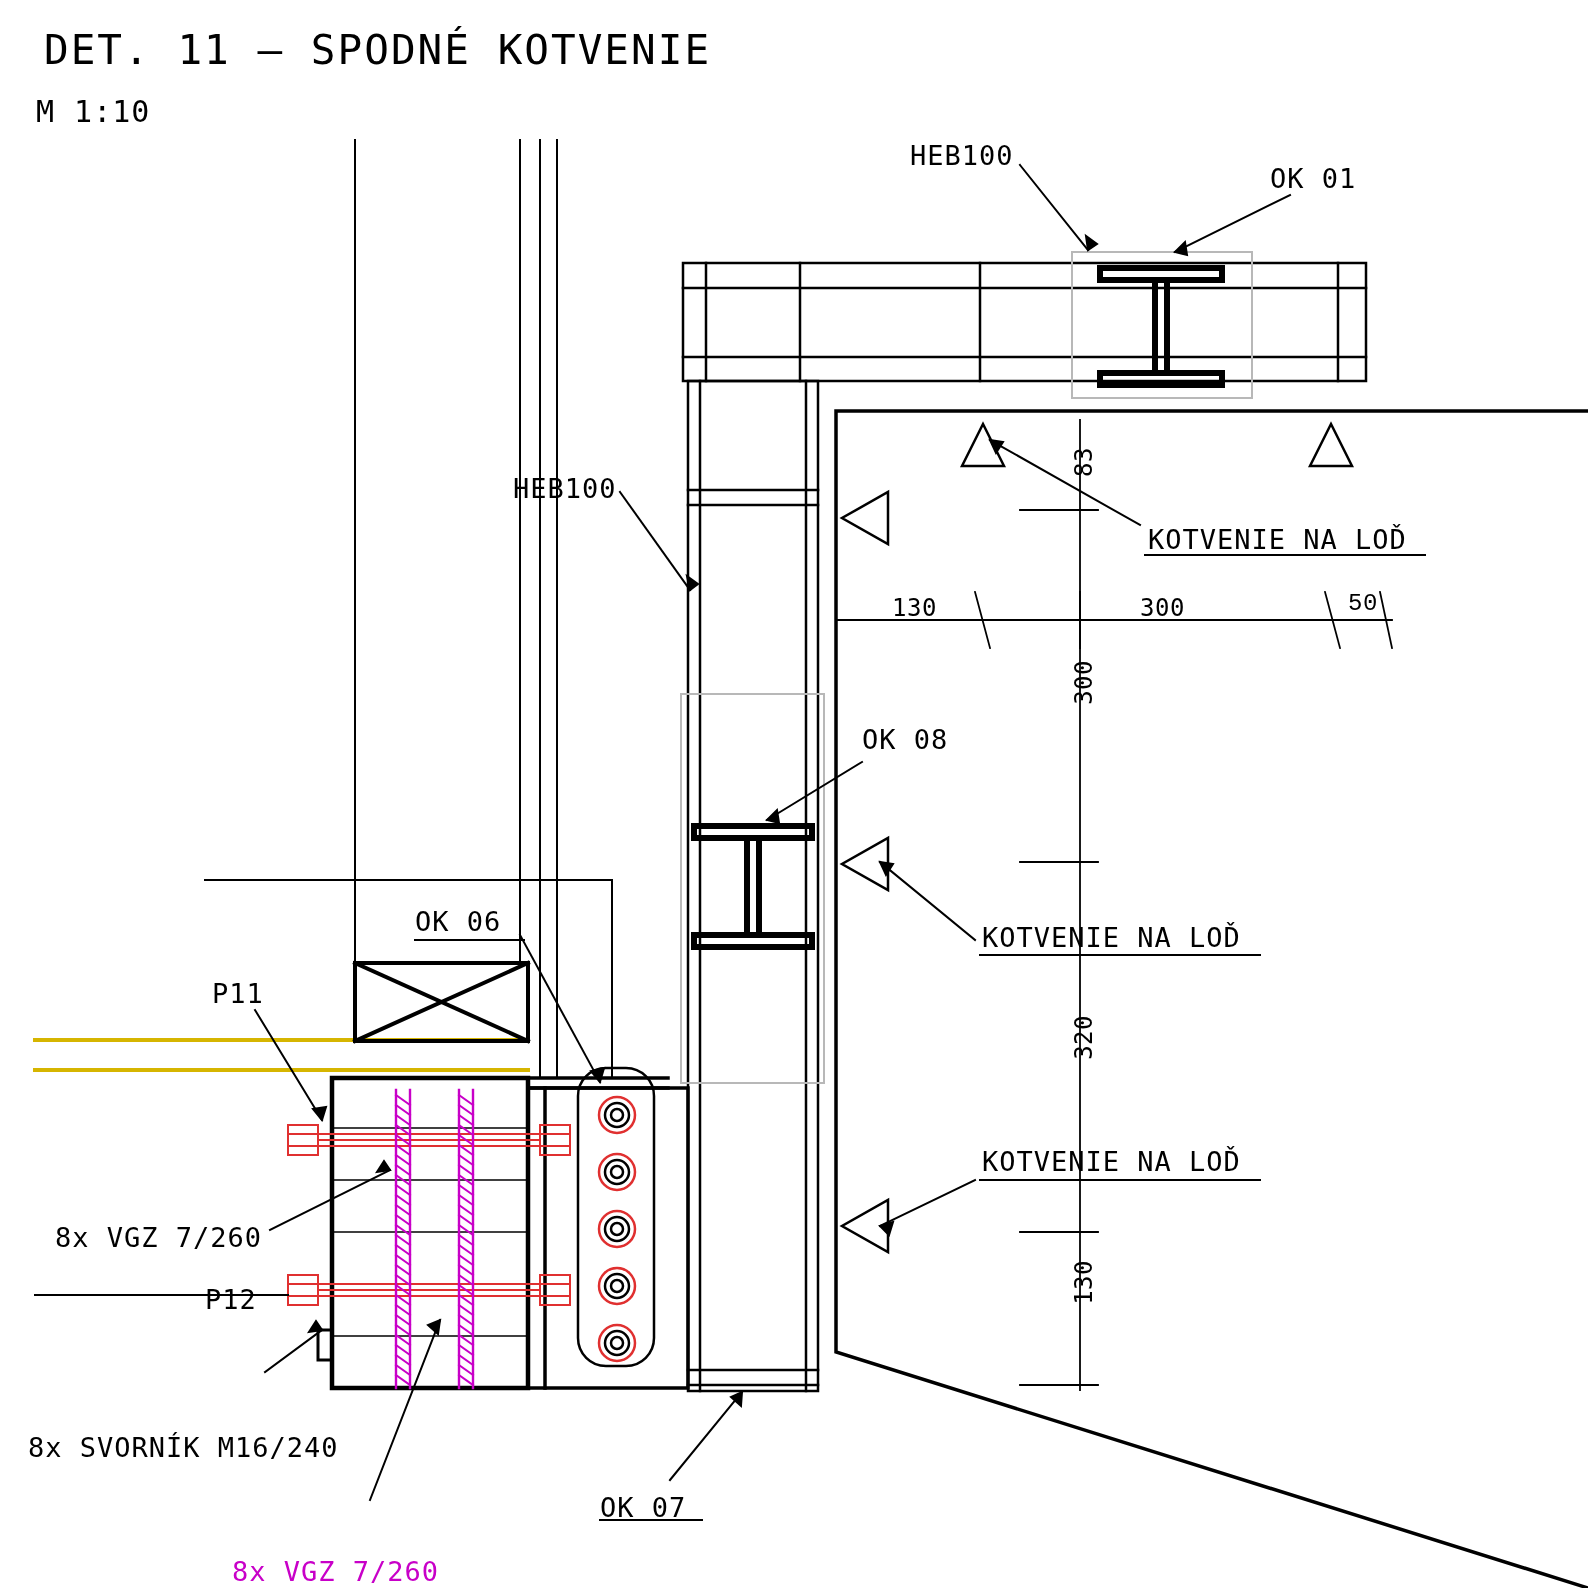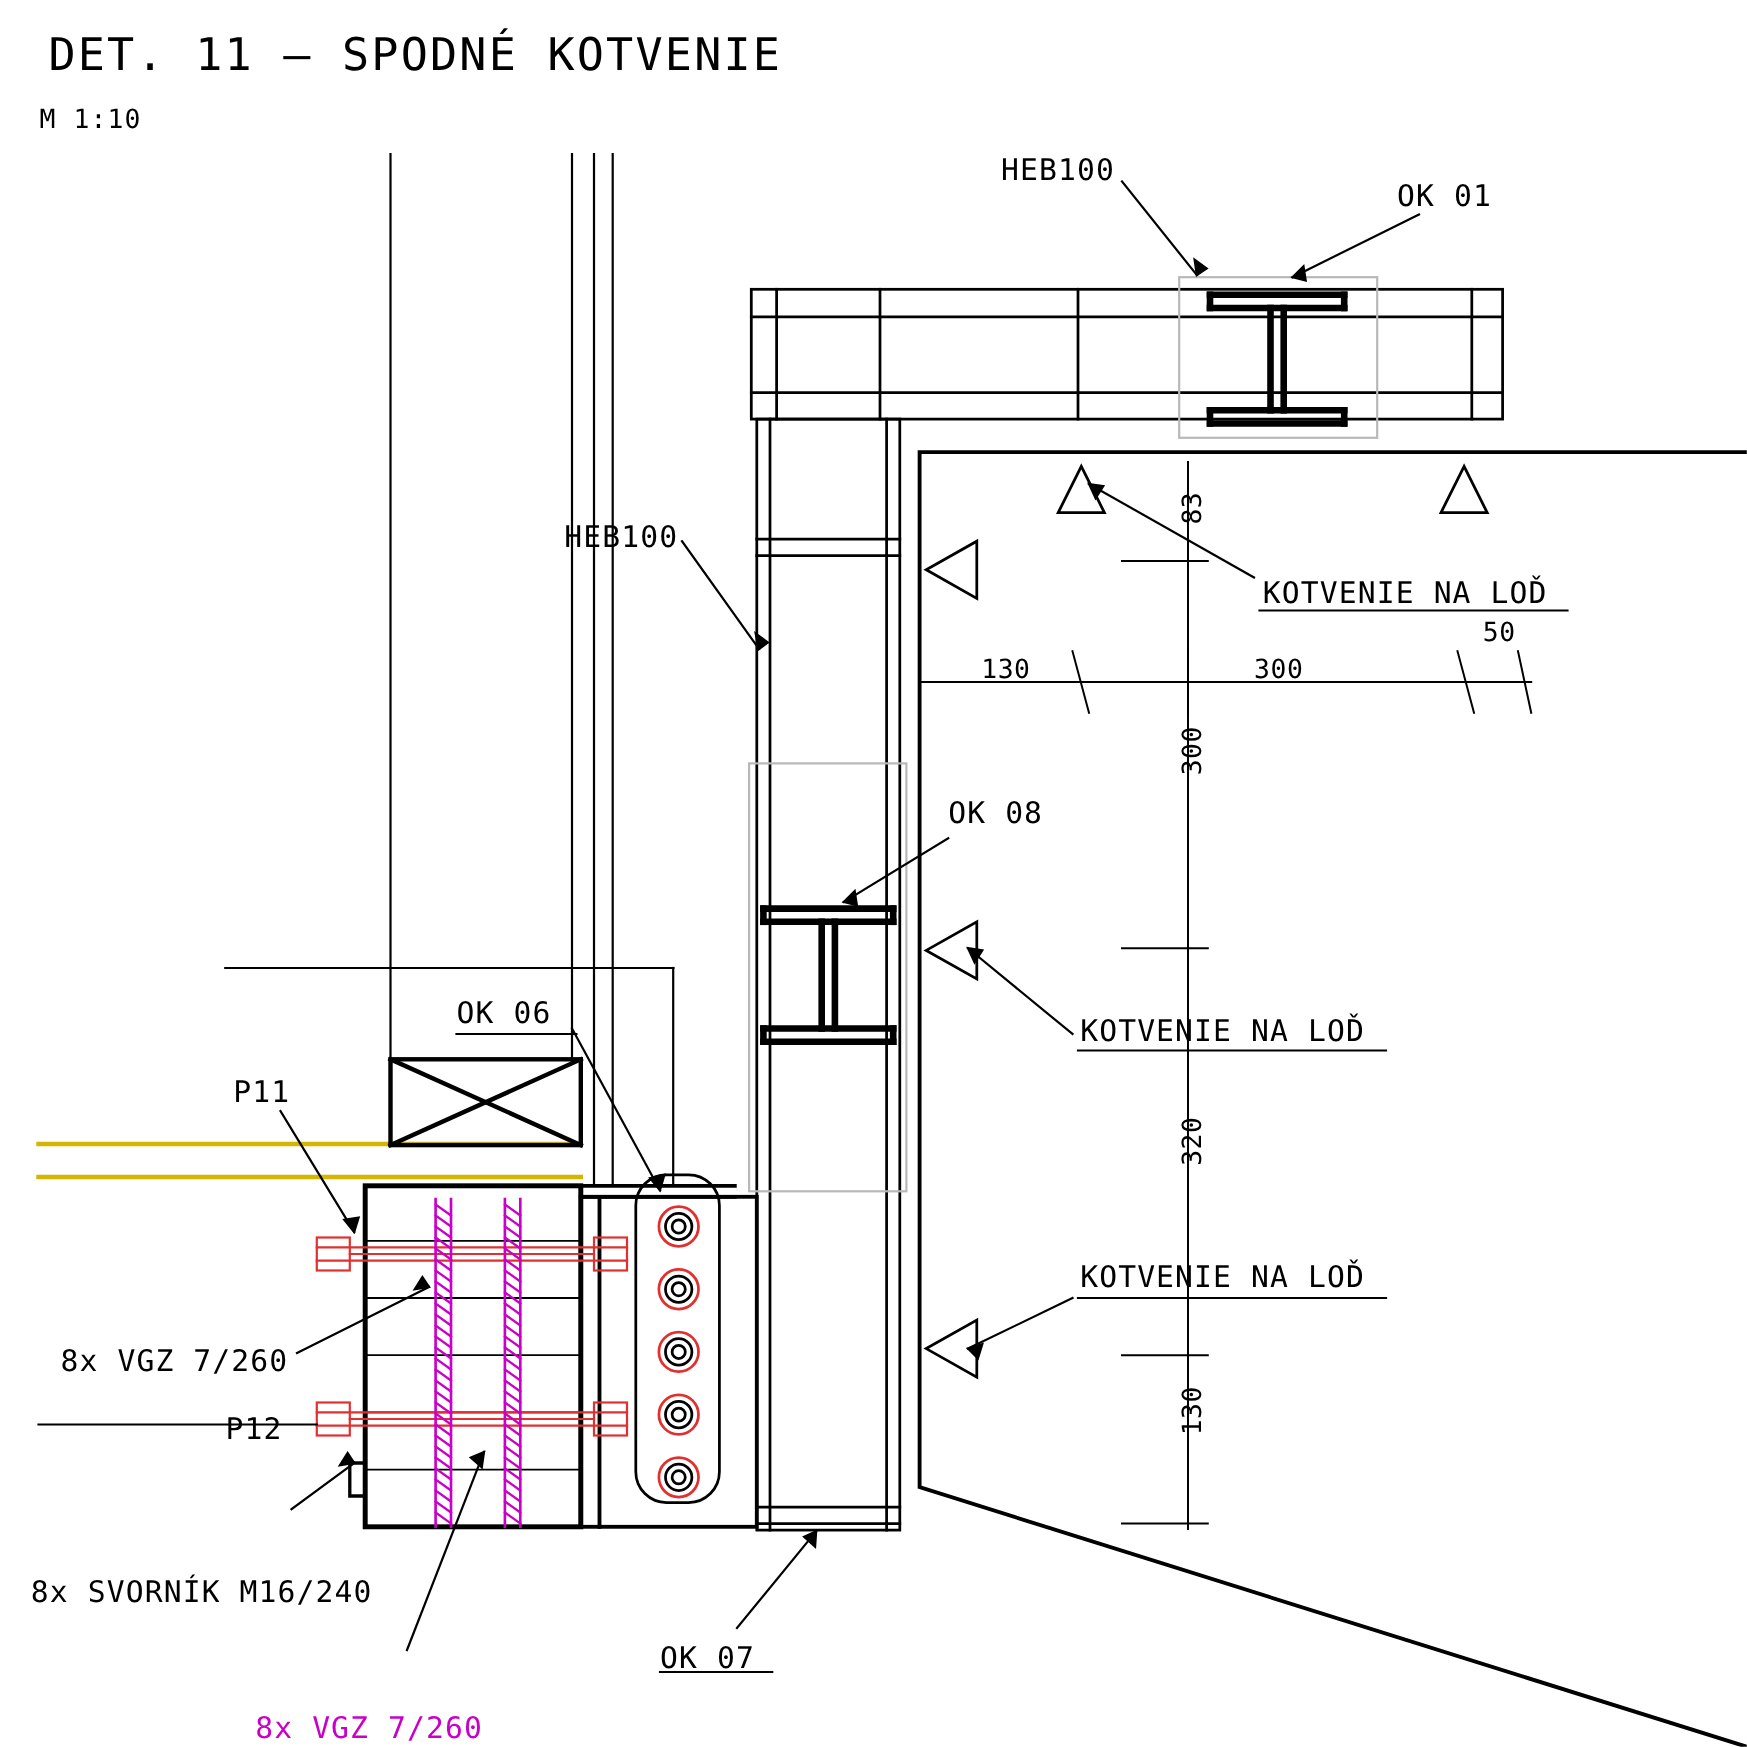--- a/index.html
+++ b/index.html
@@ -2,21 +2,21 @@
 <html><head>
 <meta charset="utf-8">
 <style>
   html,body{margin:0;padding:0;background:#ffffff;}
   body{width:1588px;height:1588px;position:relative;overflow:hidden;
        font-family:"DejaVu Sans Mono","Liberation Mono",monospace;color:#000;}
   #root{position:absolute;inset:0;}
   svg.drawing{position:absolute;left:0;top:0;width:1588px;height:1588px;}
   .txt{position:absolute;white-space:nowrap;font-family:"DejaVu Sans Mono","Liberation Mono",monospace;color:#000;letter-spacing:0.5px;}
   .title{font-size:41px;letter-spacing:2px;margin-left:12px;}
-  .scale{font-size:24px;letter-spacing:1px;}
+  .scale{font-size:30px;letter-spacing:1px;}
   .lbl{font-size:27px;letter-spacing:1px;}
   .dim{font-size:24px;letter-spacing:0.5px;}
   .vert{transform-origin:left top;}
   .magenta{color:#c800c8;}
 </style>
 </head>
 <body>
 
 <div id="root">
 
@@ -277,18 +277,18 @@
   <div class="txt lbl" style="left:28px;top:1432px;">8x SVORNÍK M16/240</div>
   <div class="txt lbl magenta" style="left:232px;top:1556px;">8x VGZ 7/260</div>
 
   <div class="txt lbl" style="left:1148px;top:524px;">KOTVENIE NA LOĎ</div>
   <div class="txt lbl" style="left:982px;top:922px;">KOTVENIE NA LOĎ</div>
   <div class="txt lbl" style="left:982px;top:1146px;">KOTVENIE NA LOĎ</div>
 
   <div class="txt dim vert" style="left:1070px;top:447px;transform:rotate(-90deg) translate(-100%,0);">83</div>
   <div class="txt dim" style="left:892px;top:594px;">130</div>
   <div class="txt dim" style="left:1140px;top:594px;">300</div>
-  <div class="txt dim" style="left:1348px;top:561px;">50</div>
+  <div class="txt dim" style="left:1348px;top:590px;font-family:Liberation Mono, monospace;">50</div>
   <div class="txt dim vert" style="left:1070px;top:660px;transform:rotate(-90deg) translate(-100%,0);">300</div>
   <div class="txt dim vert" style="left:1070px;top:1015px;transform:rotate(-90deg) translate(-100%,0);">320</div>
   <div class="txt dim vert" style="left:1070px;top:1260px;transform:rotate(-90deg) translate(-100%,0);">130</div>
 
 </div>
 
 </body></html>

